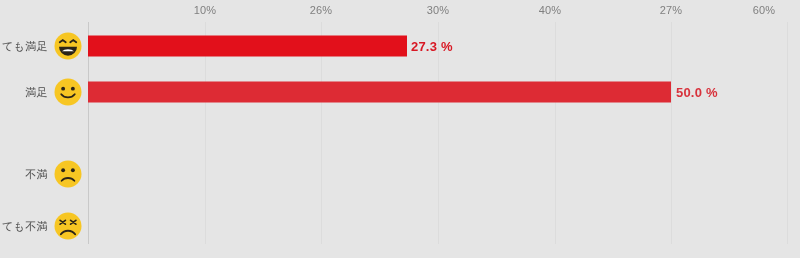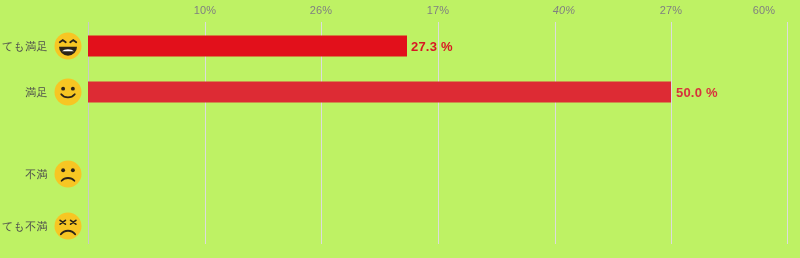--- a/index.html
+++ b/index.html
@@ -11,21 +11,21 @@
     width: 800px;
     height: 258px;
     font-family: "Liberation Sans", "DejaVu Sans", sans-serif;
     overflow: hidden;
   }
 
   #chart-root {
     position: relative;
     width: 800px;
     height: 258px;
-    background: #bef264;
+    background: #e5e5e5;
   }
 
   
   .plot-area {
     position: absolute;
     left: 88px;
     top: 22px;
     width: 700px;
     height: 222px;
   }
@@ -118,22 +118,22 @@
     <div class="gridline" style="left:233px;"></div>
     <div class="gridline" style="left:350px;"></div>
     <div class="gridline" style="left:467px;"></div>
     <div class="gridline" style="left:583px;"></div>
     <div class="gridline" style="left:699px;"></div>
   </div>
 
   <div style="position:absolute;left:88px;top:0px;width:700px;height:22px;">
     <div class="tick-label" style="left:117px;">10%</div>
     <div class="tick-label" style="left:233px;">26%</div>
-    <div class="tick-label" style="left:350px;">17%</div>
-    <div class="tick-label" style="left:476px;font-style:italic;">40%</div>
+    <div class="tick-label" style="left:350px;">30%</div>
+    <div class="tick-label" style="left:462px;">40%</div>
     <div class="tick-label" style="left:583px;">27%</div>
     <div class="tick-label" style="left:660px;padding-left:32px;">60%</div>
   </div>
 
   <div class="row" style="top:24px;">
     <div class="label-block">
       <span class="cat-label">とても満足</span>
       <span class="emoji">
         <svg viewBox="0 0 40 40" width="30" height="30">
           <circle cx="20" cy="20" r="18" fill="#f7c623"></circle>

